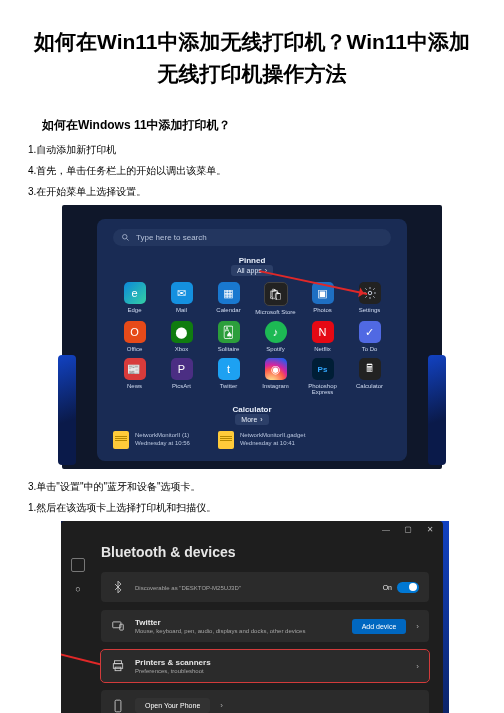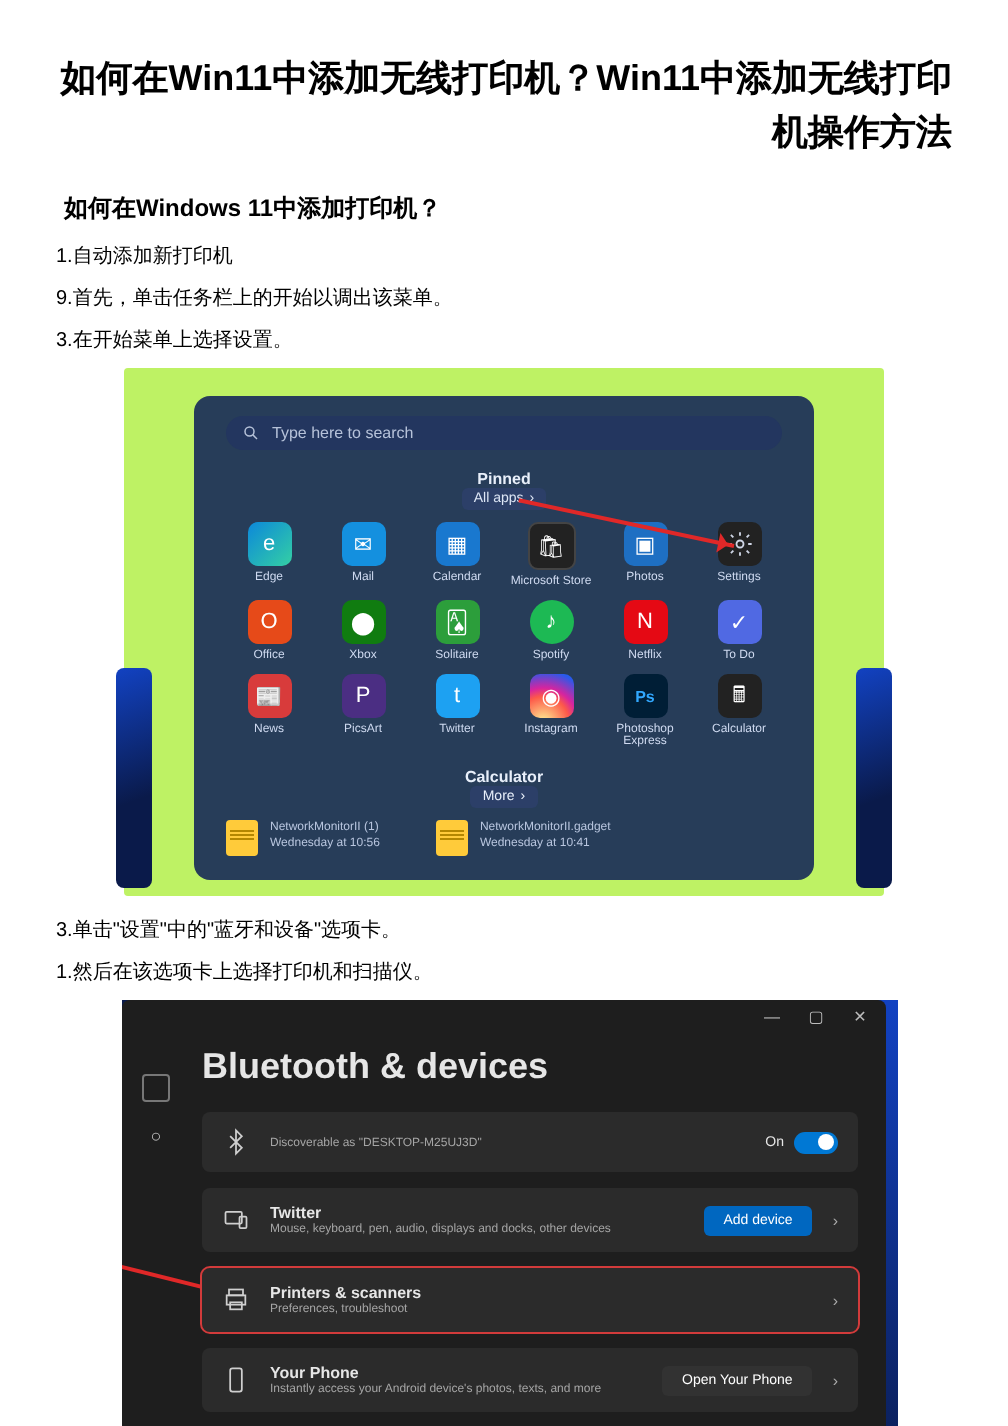--- a/index.html
+++ b/index.html
@@ -5,42 +5,42 @@
   body {
     margin: 0;
     padding: 20px 28px;
     font-family: "Microsoft YaHei", Arial, sans-serif;
     background: #fff;
     width: 504px;
     box-sizing: border-box;
     color: #000;
   }
   h1 {
-    font-size: 18px;
+    font-size: 21px;
     font-weight: bold;
-    text-align: right;
-    margin: 6px 0 16px;
+    text-align: center;
+    margin: 6px 0 28px;
     line-height: 1.5;
   }
   h2 {
     font-size: 12px;
     font-weight: bold;
-    margin: 10px 4px 8px;
+    margin: 10px 14px 8px;
   }
   p.step {
     font-size: 10px;
     margin: 6px 0;
     line-height: 1.5;
   }
 
   
   .shot1 {
     width: 380px;
     margin: 6px auto 10px;
-    background: #bef264;
+    background: #0f172a;
     position: relative;
     padding: 14px 0 8px;
     border-radius: 2px;
   }
   .shot1::before, .shot1::after {
     content:"";
     position:absolute;
     bottom:4px;
     width:18px;height:110px;
     border-radius:4px;
@@ -129,21 +129,21 @@
     box-sizing:border-box;
     position:relative;
     overflow:hidden;
   }
   .titlebar{display:flex;justify-content:flex-end;gap:12px;padding:4px 8px;color:#bcbcbc;font-size:8px;}
   .titlebar span{width:10px;text-align:center;}
   .content{display:flex;}
   .side{width:26px;padding:20px 4px 0;display:flex;flex-direction:column;gap:12px;align-items:center;}
   .sideico{width:12px;height:12px;border:1px solid #777;border-radius:2px;}
   .main{flex:1;padding:4px 14px 0 6px;}
-  .mainTitle{font-size:18px;font-weight:600;margin:2px 0 12px;}
+  .mainTitle{font-size:14px;font-weight:600;margin:2px 0 12px;}
   .card{
     background:#2b2b2b;border-radius:4px;padding:8px 10px;
     display:flex;align-items:center;gap:10px;margin-bottom:8px;
     position:relative;
   }
   .card .ci{width:14px;height:14px;flex:0 0 14px;display:flex;align-items:center;justify-content:center;}
   .card .ci svg{width:100%;height:100%;stroke:#cfcfcf;fill:none;stroke-width:1.5;}
   .ct{flex:1;}
   .ct .h{font-size:8px;font-weight:600;}
   .ct .s{font-size:6px;color:#a5a5a5;margin-top:1px;}
@@ -156,21 +156,21 @@
   .highlight{outline:1.5px solid #d23b3b;}
   .arrow2{position:absolute;width:70px;height:2px;background:#e02828;left:-2px;top:132px;transform-origin:left center;transform:rotate(14deg);}
   .arrow2::after{content:"";position:absolute;right:-2px;top:-4px;border:5px solid transparent;border-left-color:#e02828;}
 </style>
 </head>
 <body>
 
 <h1>如何在Win11中添加无线打印机？Win11中添加无线打印机操作方法</h1>
 <h2>如何在Windows 11中添加打印机？</h2>
 <p class="step">1.自动添加新打印机</p>
-<p class="step">9.首先，单击任务栏上的开始以调出该菜单。</p>
+<p class="step">4.首先，单击任务栏上的开始以调出该菜单。</p>
 <p class="step">3.在开始菜单上选择设置。</p>
 
 <div class="shot1">
   <div class="startpanel">
     <div class="searchbar">
       <svg viewBox="0 0 24 24" fill="none" stroke="#b6c2d9" stroke-width="2">
           <circle cx="10" cy="10" r="6"></circle>
           <line x1="20" y1="20" x2="14.5" y2="14.5"></line>
         </svg>
       <span>Type here to search</span>
@@ -356,24 +356,20 @@
             </div>
           <div class="chev">›</div>
         </div>
 
         <div class="card">
           <div class="ci">
               <svg viewBox="0 0 24 24">
                 <rect x="7" y="2" width="10" height="20" rx="2"></rect>
               </svg>
             </div>
-          <div class="ct">
-              <div class="h">Your Phone</div>
-              <div class="s">Instantly access your Android device's photos, texts, and more</div>
-            </div>
           <div class="pill" style="background:#323232">Open Your Phone</div>
           <div class="chev">›</div>
         </div>
 
         <div class="card">
           <div class="ci">
               <svg viewBox="0 0 24 24">
                 <rect x="3" y="7" width="18" height="12" rx="2"></rect>
                 <circle cx="12" cy="13" r="3"></circle>
               </svg>

